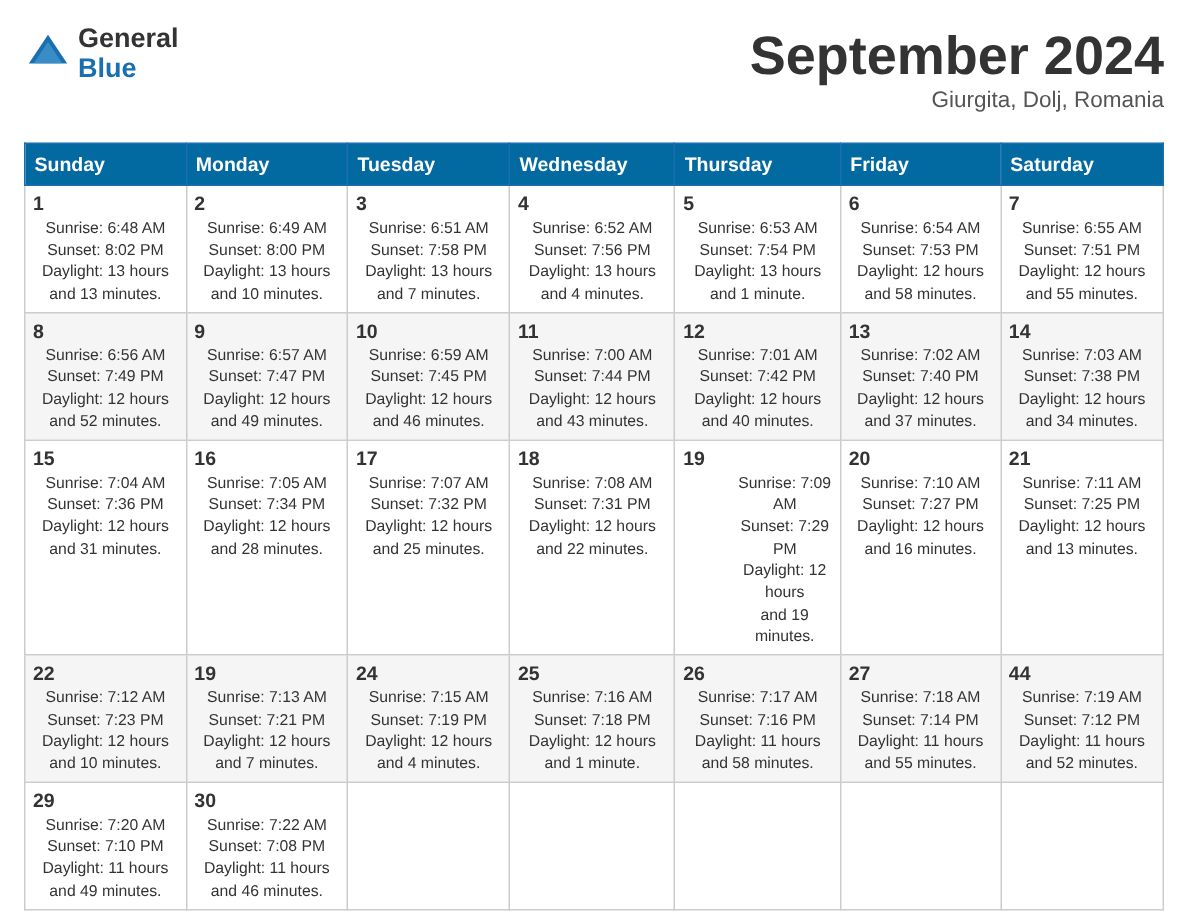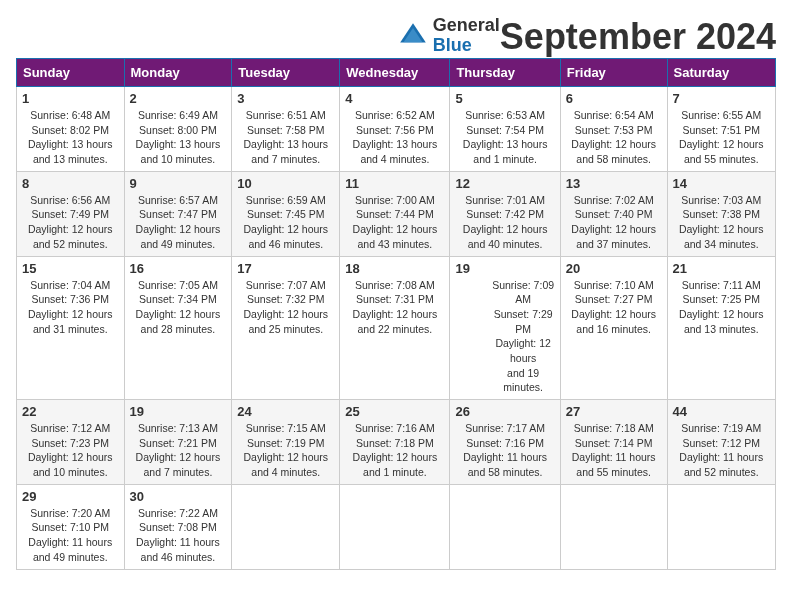--- a/index.html
+++ b/index.html
@@ -5,23 +5,23 @@
     * { box-sizing: border-box; margin: 0; padding: 0; }
     body {
       font-family: Arial, sans-serif;
       background: #fff;
       width: 792px;
       min-height: 612px;
       padding: 16px;
     }
     .header {
       display: flex;
-      justify-content: flex-end;
+      justify-content: space-between;
       align-items: flex-start;
-      margin-bottom: 0;
+      margin-bottom: 20px;
     }
     .logo {
       display: flex;
       align-items: center;
       gap: 4px;
     }
     .logo-text {
       display: flex;
       flex-direction: column;
       line-height: 1.1;
@@ -50,21 +50,21 @@
     }
     .location {
       font-size: 15px;
       color: #555;
     }
     .calendar {
       width: 100%;
       border-collapse: collapse;
     }
     .calendar th {
-      background: #701a75;
+      background: #0369a1;
       color: #fff;
       text-align: left;
       padding: 6px 6px;
       font-size: 13px;
       border: 1px solid #1a6faf;
     }
     .calendar td {
       vertical-align: top;
       border: 1px solid #ccc;
       padding: 4px 5px;
@@ -101,20 +101,21 @@
       <polygon points="20,4 36,28 4,28" fill="#1a6faf"></polygon>
       <polygon points="20,10 32,28 8,28" fill="#5aaae0" opacity="0.5"></polygon>
     </svg>
     <div class="logo-text">
       <span class="logo-general">General</span>
       <span class="logo-blue">Blue</span>
     </div>
   </div>
   <div class="title-block">
     <div class="month-title">September 2024</div>
+    <div class="location">Giurgita, Dolj, Romania</div>
   </div>
 </div>
 
 <table class="calendar">
   <thead>
     <tr>
     <th>Sunday</th>
         <th>Monday</th>
         <th>Tuesday</th>
         <th>Wednesday</th>

